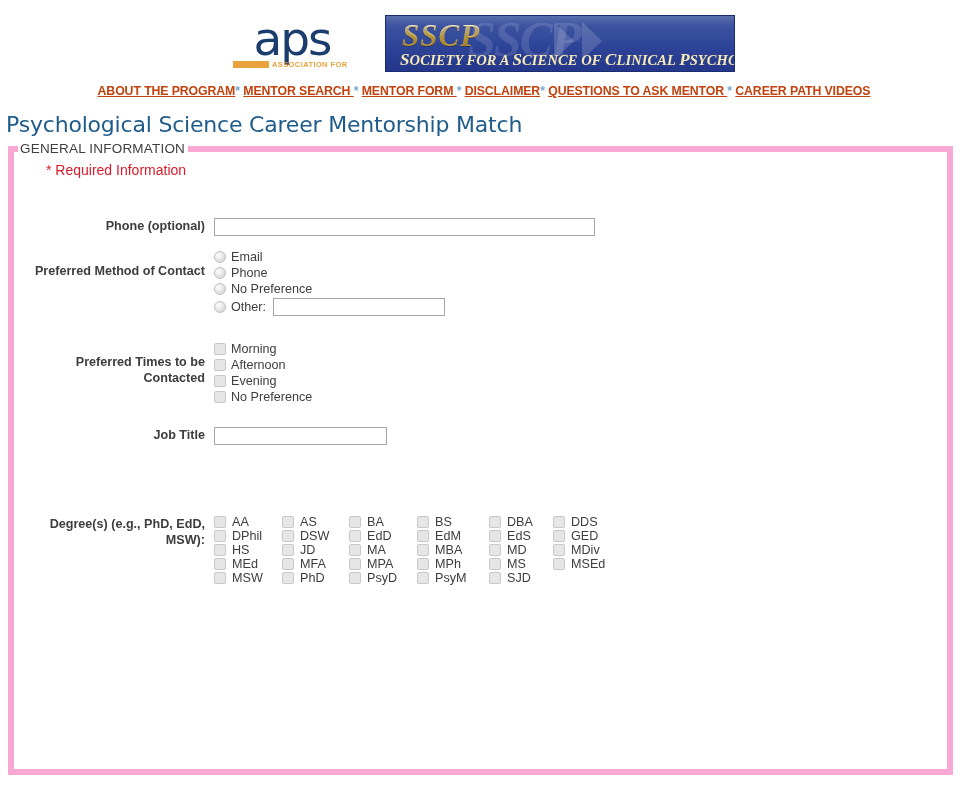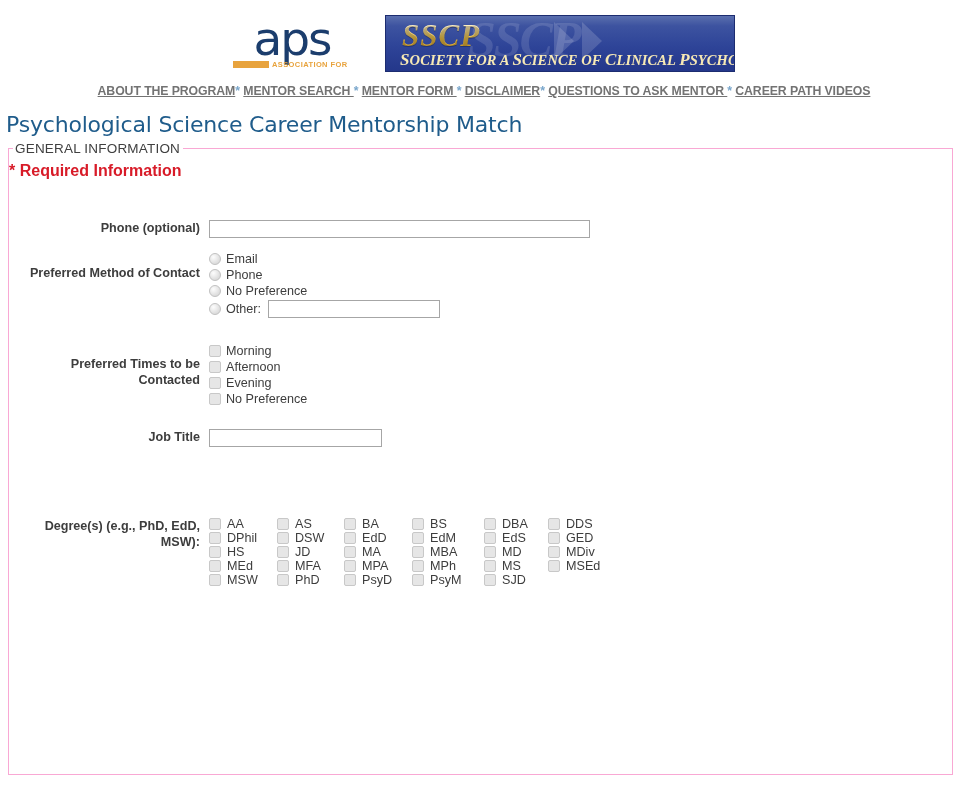--- a/index.html
+++ b/index.html
@@ -142,57 +142,57 @@
   
   .navbar {
     text-align: center;
     padding-top: 6px;
     font-size: 12.3px;
     font-weight: bold;
     color: #7aa7cc;
     letter-spacing: -0.1px;
   }
   .navbar a {
-    color: #737373;
+    color: #c2410c;
     text-decoration: underline;
     font-weight: bold;
   }
   .nav-sep { color: #7aa7cc; }
 
   
   .page-title {
     font-family: "DejaVu Sans", sans-serif;
     font-size: 22px;
     color: #1f5c8b;
     font-weight: 400;
     margin: 14px 0 4px 6px;
     letter-spacing: -0.2px;
   }
 
   
   fieldset.general {
     margin: 0 15px 0 8px;
-    border: 1px solid #f9a8d4;
+    border: 6px solid #f9a8d4;
     padding: 0 10px 10px 0;
     height: 634px;
     position: relative;
   }
   fieldset.general > legend {
     font-family: "Liberation Sans", sans-serif;
     font-size: 13.5px;
     color: #404040;
     padding: 0 3px 0 2px;
     margin-left: 4px;
     letter-spacing: 0.2px;
   }
   .required-note {
     color: #d81b28;
-    font-size: 16px;
-    font-weight: bold;
-    margin: 6px 0 0 0;
+    font-size: 14px;
+    font-weight: normal;
+    margin: 6px 0 0 32px;
   }
 
   
   .form-table {
     border-collapse: collapse;
     margin-top: 12px;
     width: 100%;
   }
   .form-table td {
     vertical-align: top;

